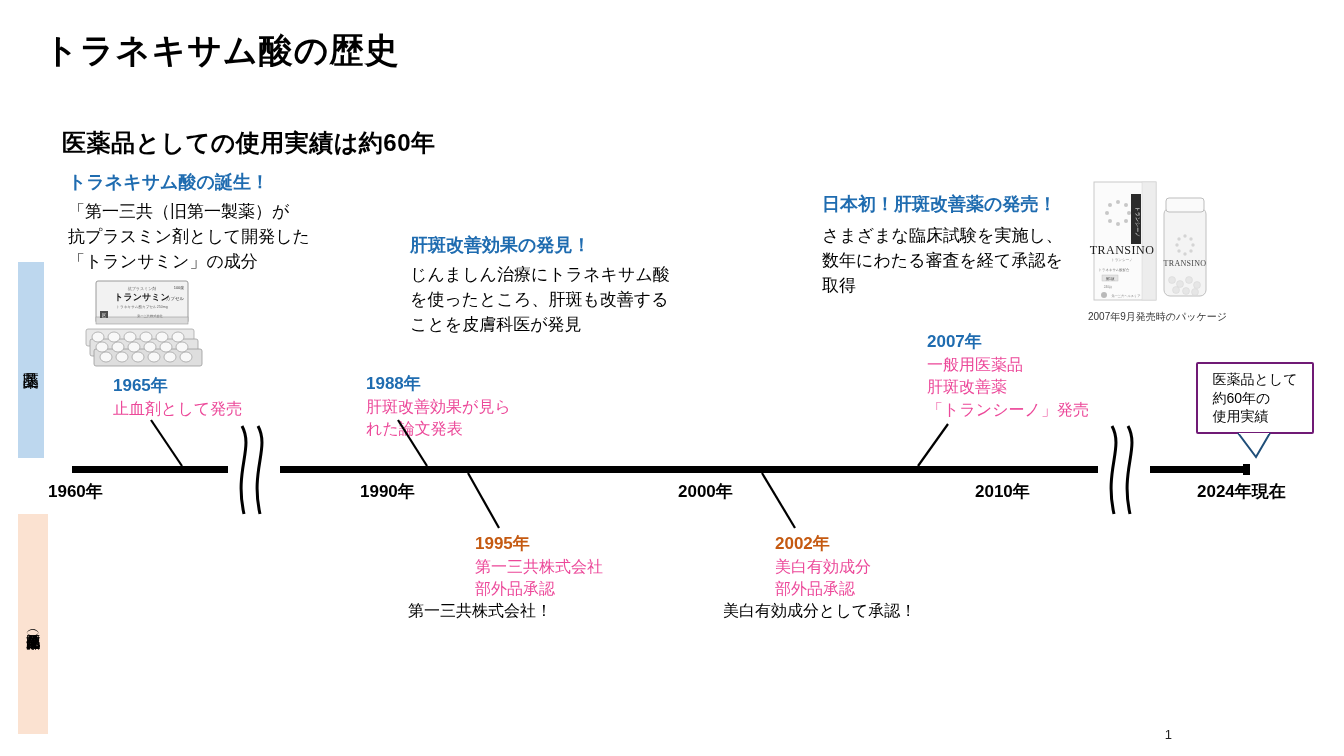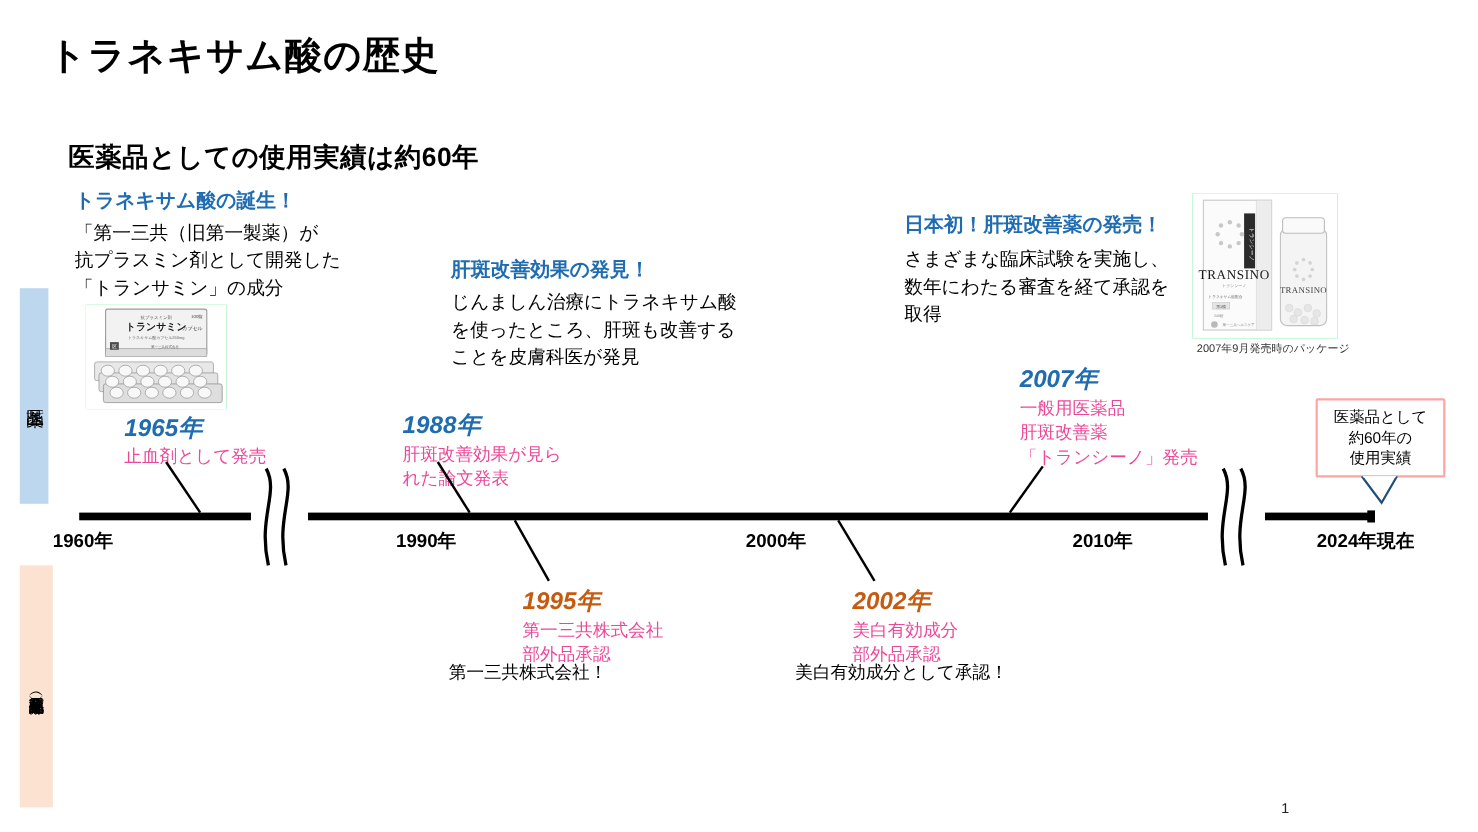--- a/index.html
+++ b/index.html
@@ -56,41 +56,41 @@
   
   .ann { position:absolute; }
   .ann .head {
     font-size:18px; font-weight:bold; color:#1f6cb0; line-height:1.35;
     white-space:nowrap;
   }
   .ann .body {
     font-size:17px; color:#000; line-height:1.45; white-space:pre-line;
   }
   .ann .year {
-    font-size:22px; font-weight:bold; color:#1f6cb0; line-height:1.4;font-style:italic;
+    font-size:17px; font-weight:bold; color:#1f6cb0; line-height:1.4;
   }
   .ann .year.orange { color:#c55a11; }
   .ann .sub {
     font-size:15px; color:#ec4899; line-height:1.4; white-space:pre-line;
   }
 
   
   .callout {
     position:absolute; left:1196px; top:362px; width:118px; height:72px;
-    border:2px solid #fca5a5; border-radius:2px; background:#fff;
+    border:2px solid #701a75; border-radius:2px; background:#fff;
     display:flex; align-items:center; justify-content:center;
-    text-align:center; font-size:14px; color:#000; line-height:1.35;
+    text-align:left; font-size:14px; color:#000; line-height:1.35;
     white-space:pre-line;
   }
   .callout-tail {
     position:absolute; left:1236px; top:433px; width:40px; height:26px;
   }
 
   
-  .photo { position:absolute; overflow:hidden; background:#86efac; }
+  .photo { position:absolute; overflow:hidden; background:#0369a1; }
   .caption {
     position:absolute; font-size:10px; color:#333; white-space:nowrap;
   }
 
   
   .pillbox-wrap { left:78px; top:277px; width:128px; height:95px; }
 
   
   .transino-wrap { left:1084px; top:176px; width:132px; height:132px; }
 

